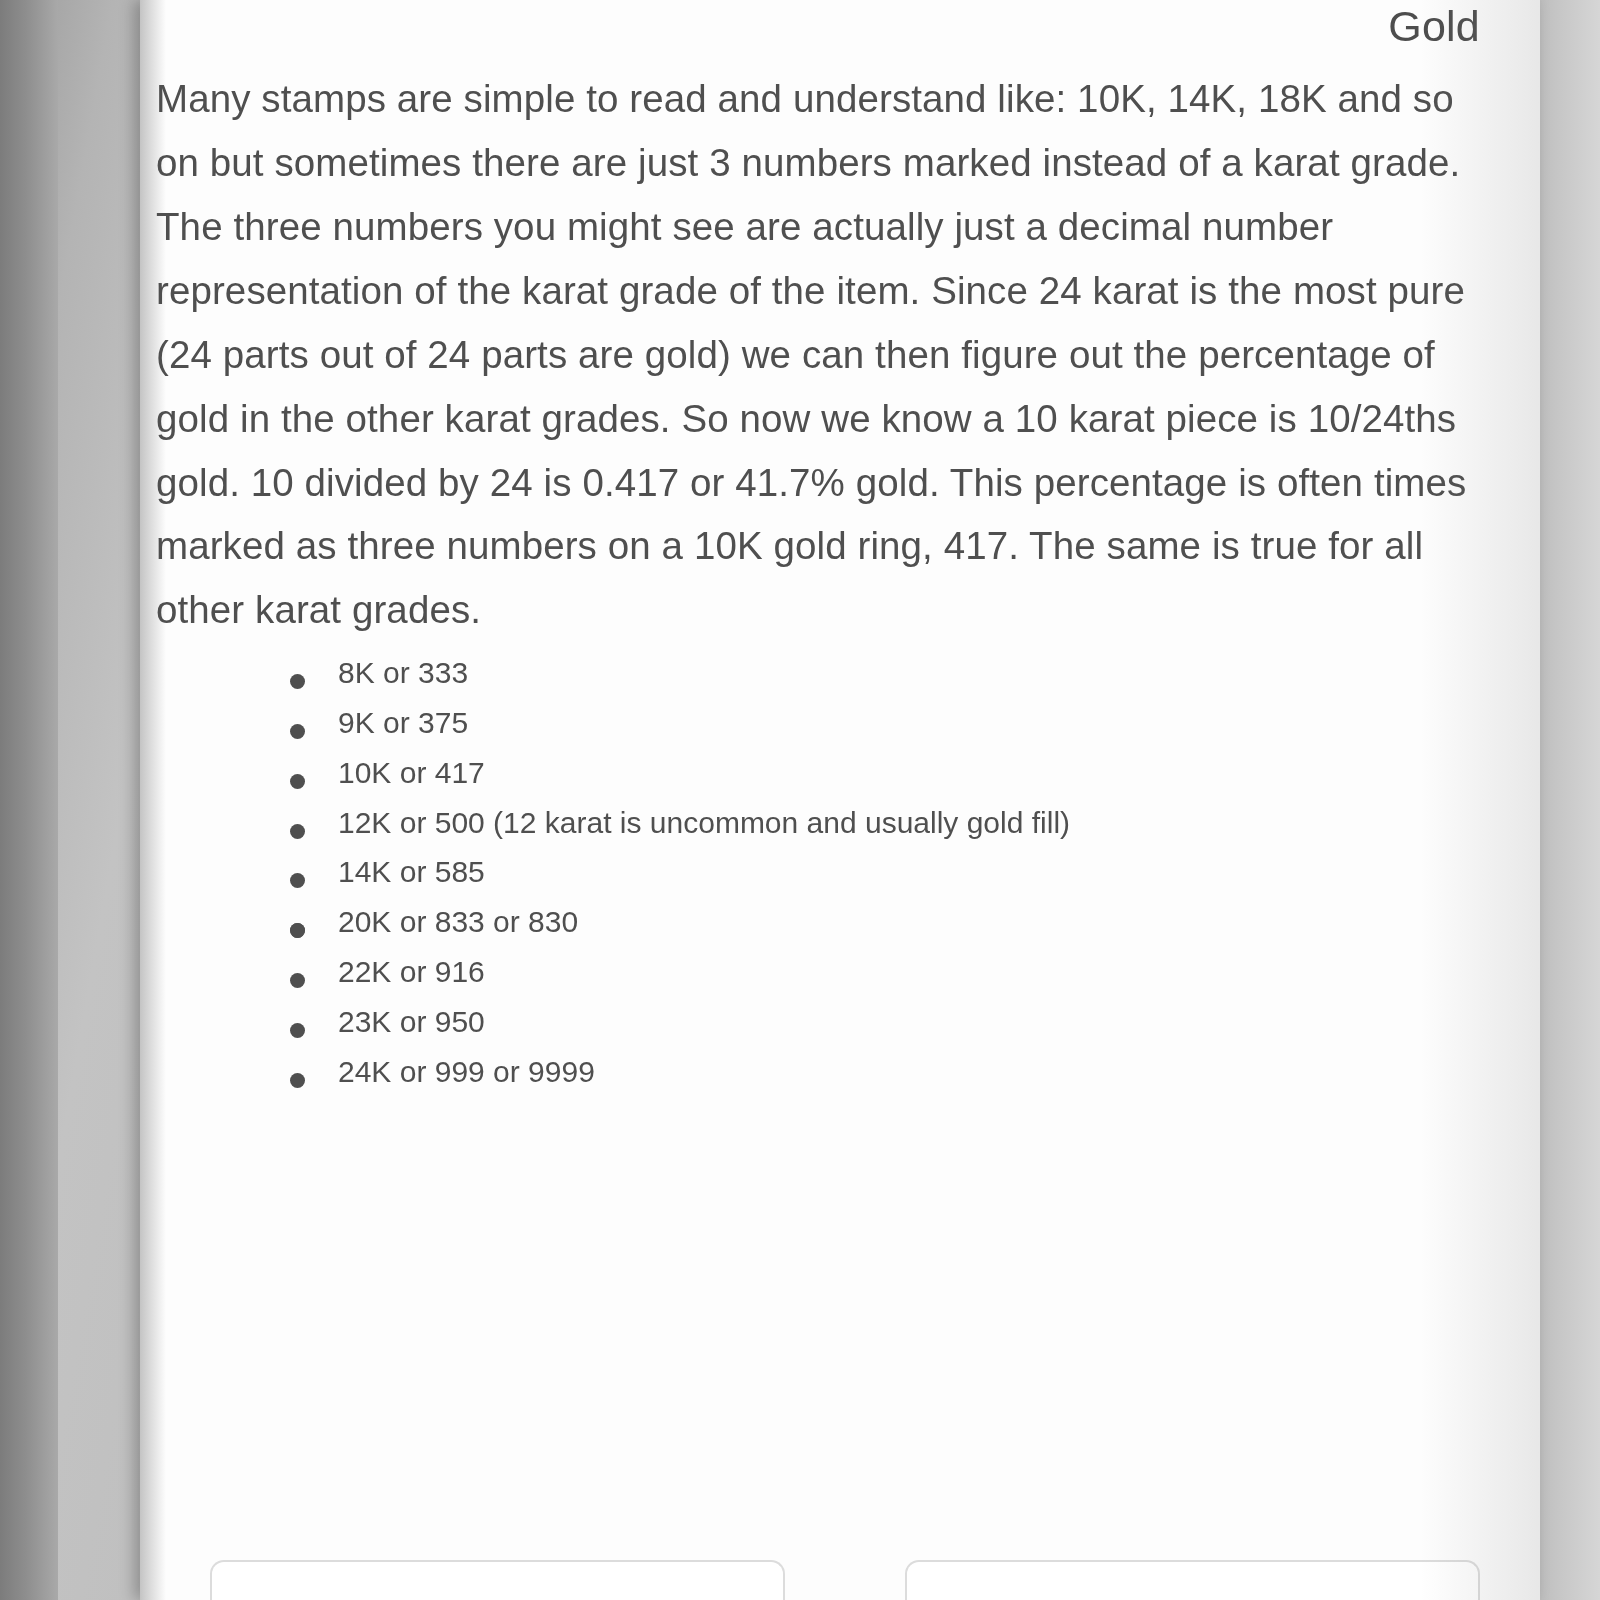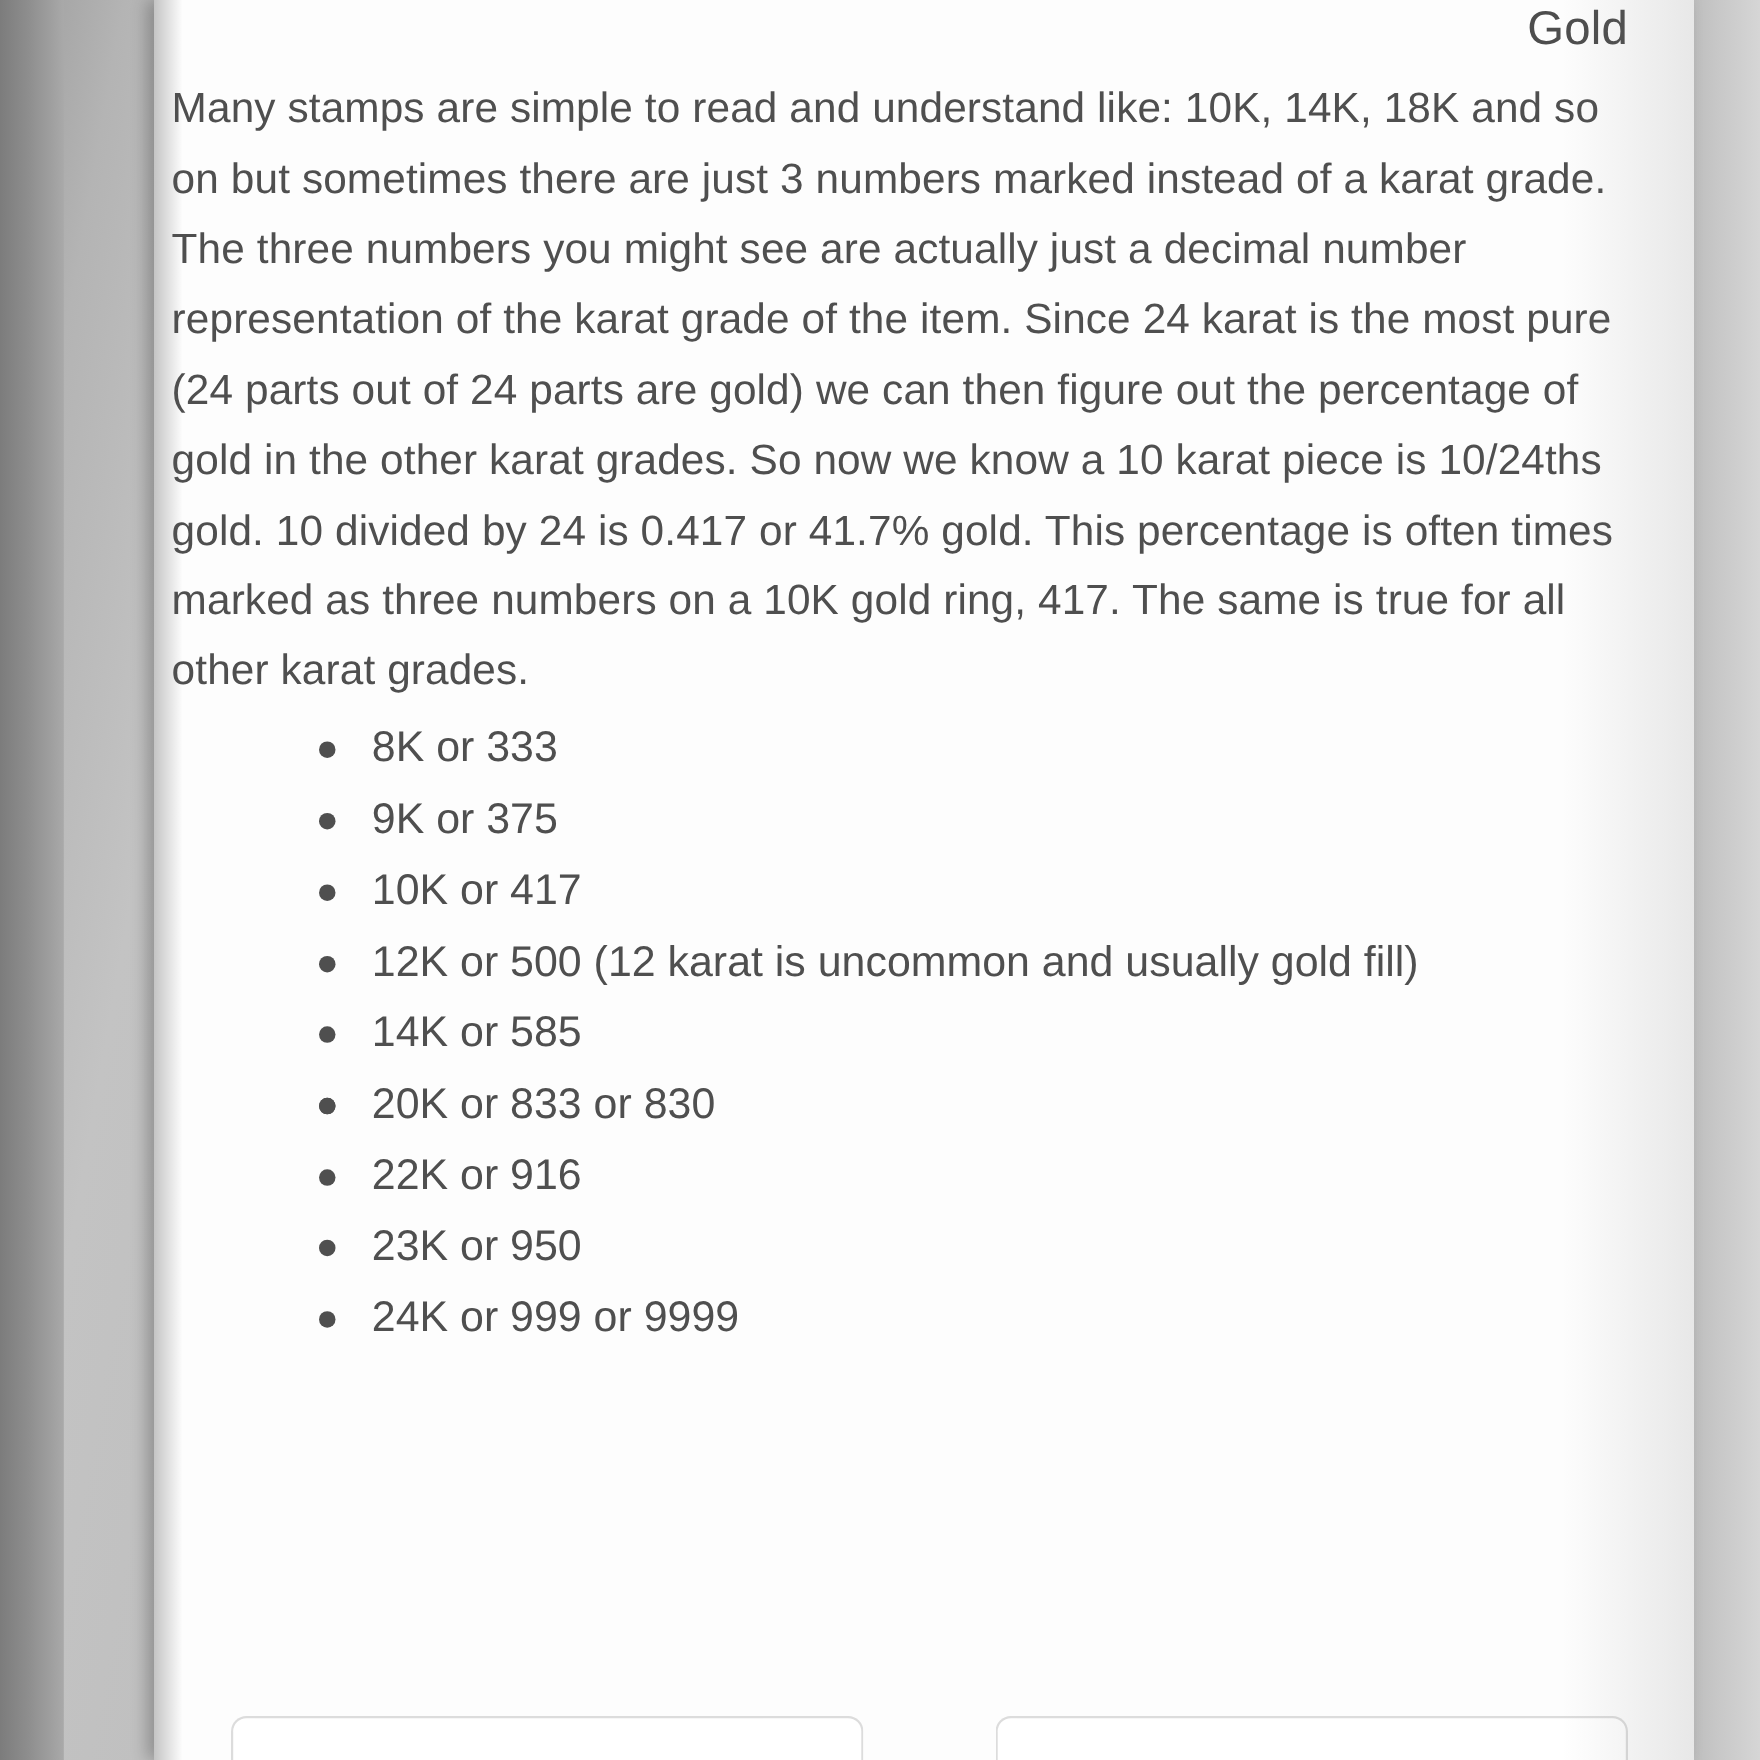--- a/index.html
+++ b/index.html
@@ -84,21 +84,21 @@
     letter-spacing: 0.1px;
   }
 
   ul.karat-list {
     list-style: none;
     margin: 4px 0 0 0;
     padding: 0 0 0 128px;
   }
   ul.karat-list li {
     position: relative;
-    font-size: 39px;
+    font-size: 30px;
     line-height: 1.66;
     color: #4f4f4f;
     padding-left: 54px;
     margin: 0;
   }
   ul.karat-list li .bullet {
     position: absolute;
     left: 6px;
     top: 26px;
     width: 15px;

